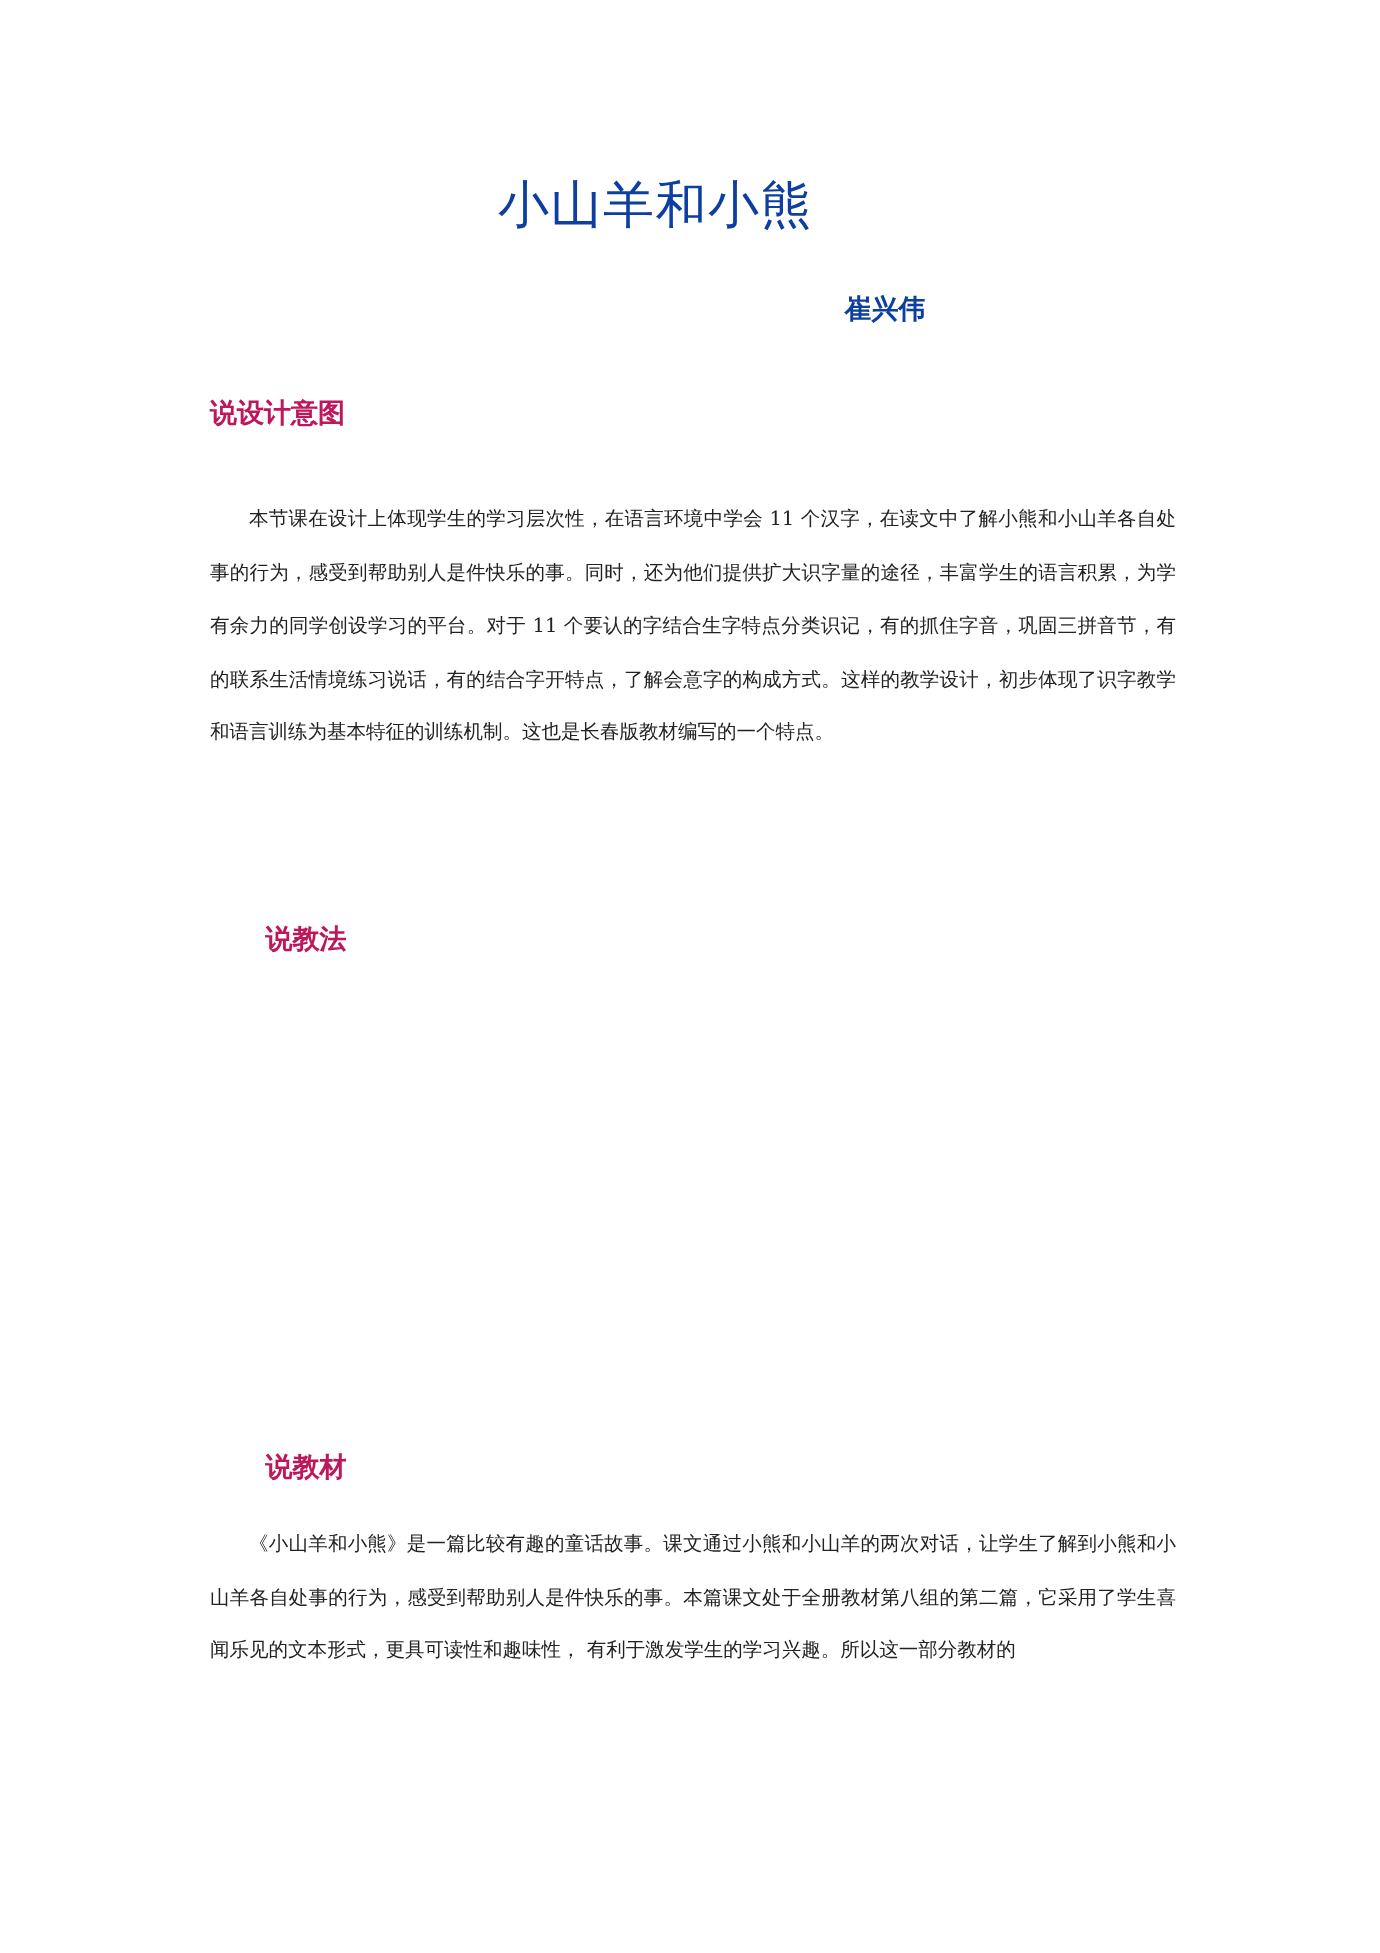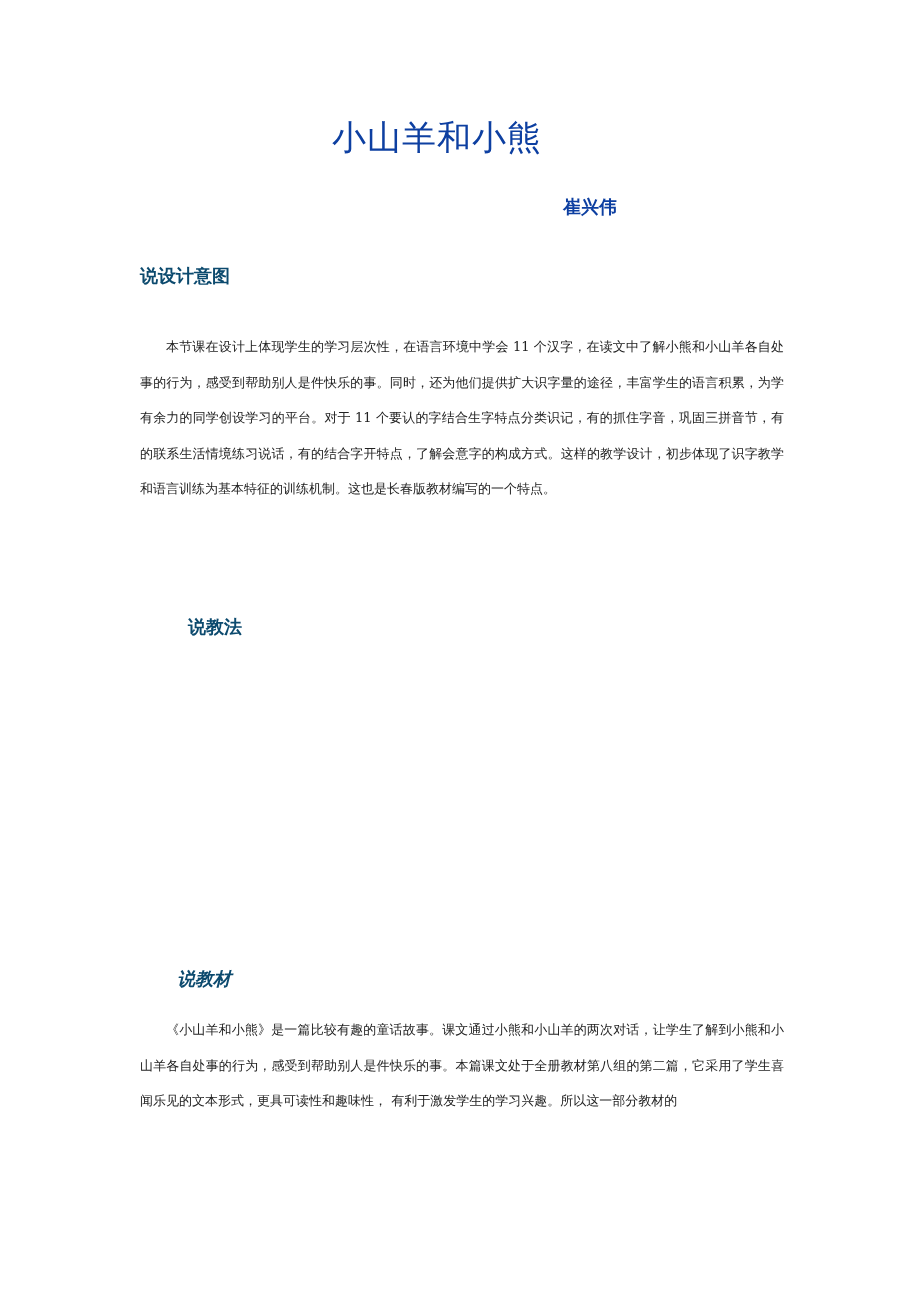--- a/index.html
+++ b/index.html
@@ -10,35 +10,35 @@
       text-align: center; font-family: "DejaVu Serif", serif;
       font-size: 34px; color: #0d3fa1; letter-spacing: 1px; line-height: 50px;
     }
     .author {
       position: absolute; left: 527px; top: 193px;
       font-family: "DejaVu Sans", sans-serif; font-weight: bold;
       font-size: 18px; color: #0d3fa1; line-height: 28px; margin-left: 36px;
     }
     .heading {
       position: absolute; font-family: "DejaVu Sans", sans-serif; font-weight: bold;
-      font-size: 18px; color: #0c4a6e; line-height: 28px;
+      font-size: 18px; color: #be185d; line-height: 28px;
     }
     .para {
       position: absolute; left: 140px; width: 644px;
       font-family: "DejaVu Serif", serif; font-size: 13px; color: #222222;
       line-height: 35.6px; text-indent: 2em; text-align: justify;
     }
   </style>
 </head>
 <body>
 
 <div class="page">
   <div class="title">小山羊和小熊</div>
   <div class="author">崔兴伟</div>
 
   <div class="heading" style="left:140px; top:262px;">说设计意图</div>
   <div class="para" style="top:329px;">本节课在设计上体现学生的学习层次性，在语言环境中学会 11 个汉字，在读文中了解小熊和小山羊各自处事的行为，感受到帮助别人是件快乐的事。同时，还为他们提供扩大识字量的途径，丰富学生的语言积累，为学有余力的同学创设学习的平台。对于 11 个要认的字结合生字特点分类识记，有的抓住字音，巩固三拼音节，有的联系生活情境练习说话，有的结合字开特点，了解会意字的构成方式。这样的教学设计，初步体现了识字教学和语言训练为基本特征的训练机制。这也是长春版教材编写的一个特点。</div>
 
-  <div class="heading" style="left:188px; top:613px;">说教法</div>
+  <div class="heading" style="left:177px; top:613px;">说教法</div>
 
-  <div class="heading" style="left:177px; top:965px;font-style:italic;">说教材</div>
+  <div class="heading" style="left:177px; top:965px;">说教材</div>
   <div class="para" style="top:1012px;">《小山羊和小熊》是一篇比较有趣的童话故事。课文通过小熊和小山羊的两次对话，让学生了解到小熊和小山羊各自处事的行为，感受到帮助别人是件快乐的事。本篇课文处于全册教材第八组的第二篇，它采用了学生喜闻乐见的文本形式，更具可读性和趣味性， 有利于激发学生的学习兴趣。所以这一部分教材的</div>
 </div>
 
 </body></html>

